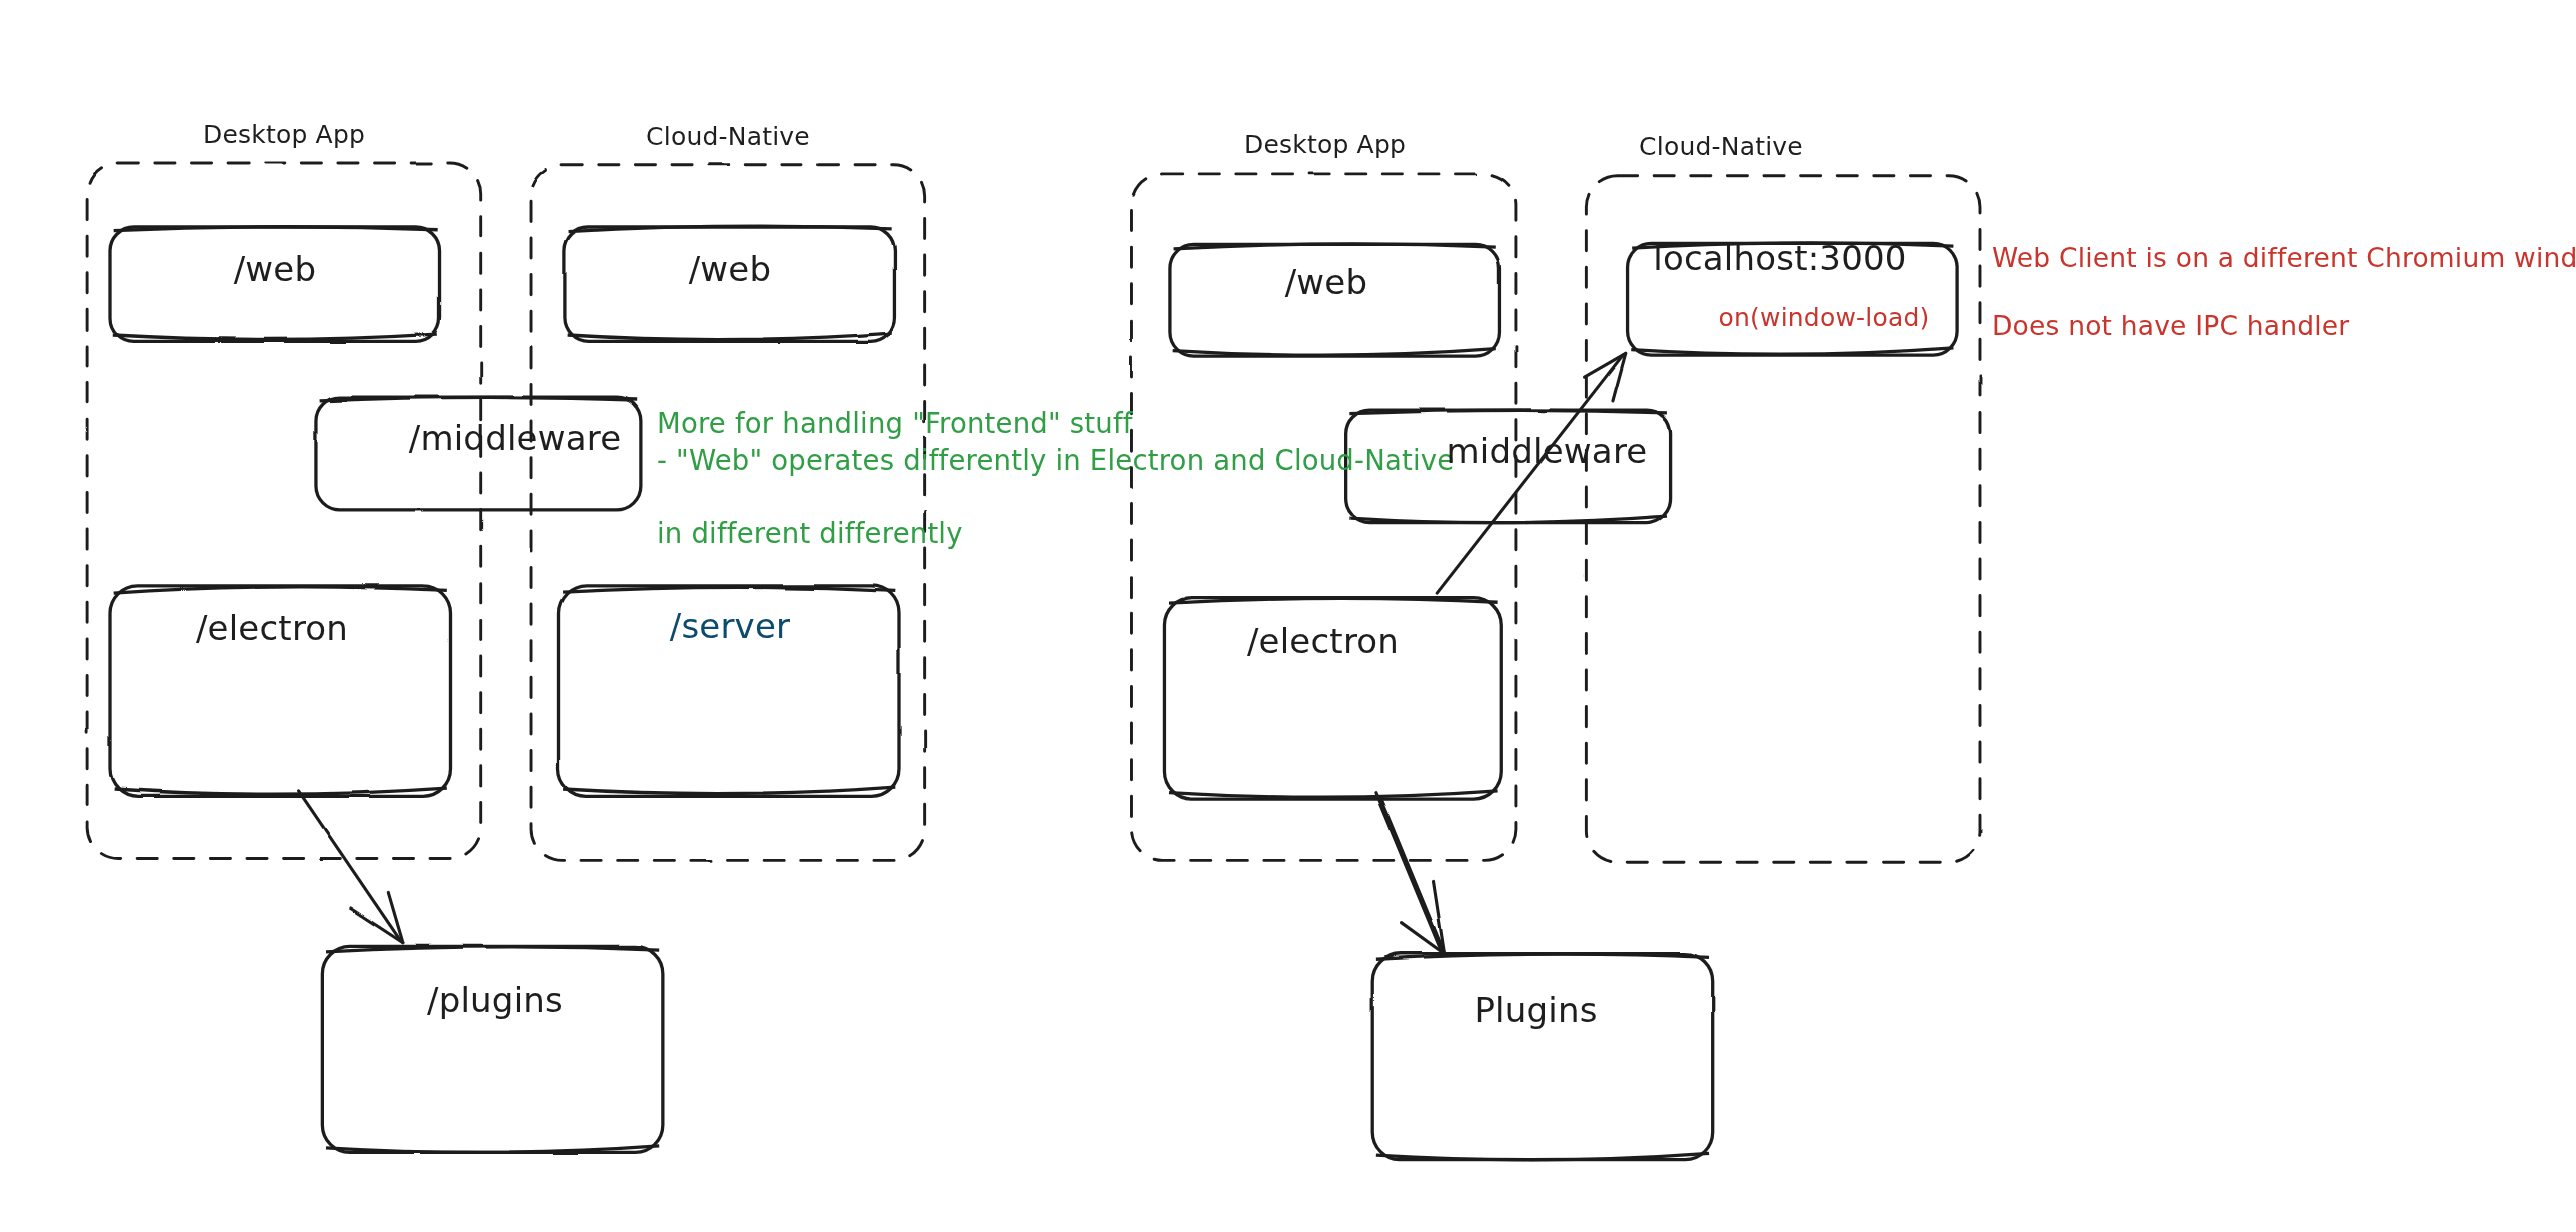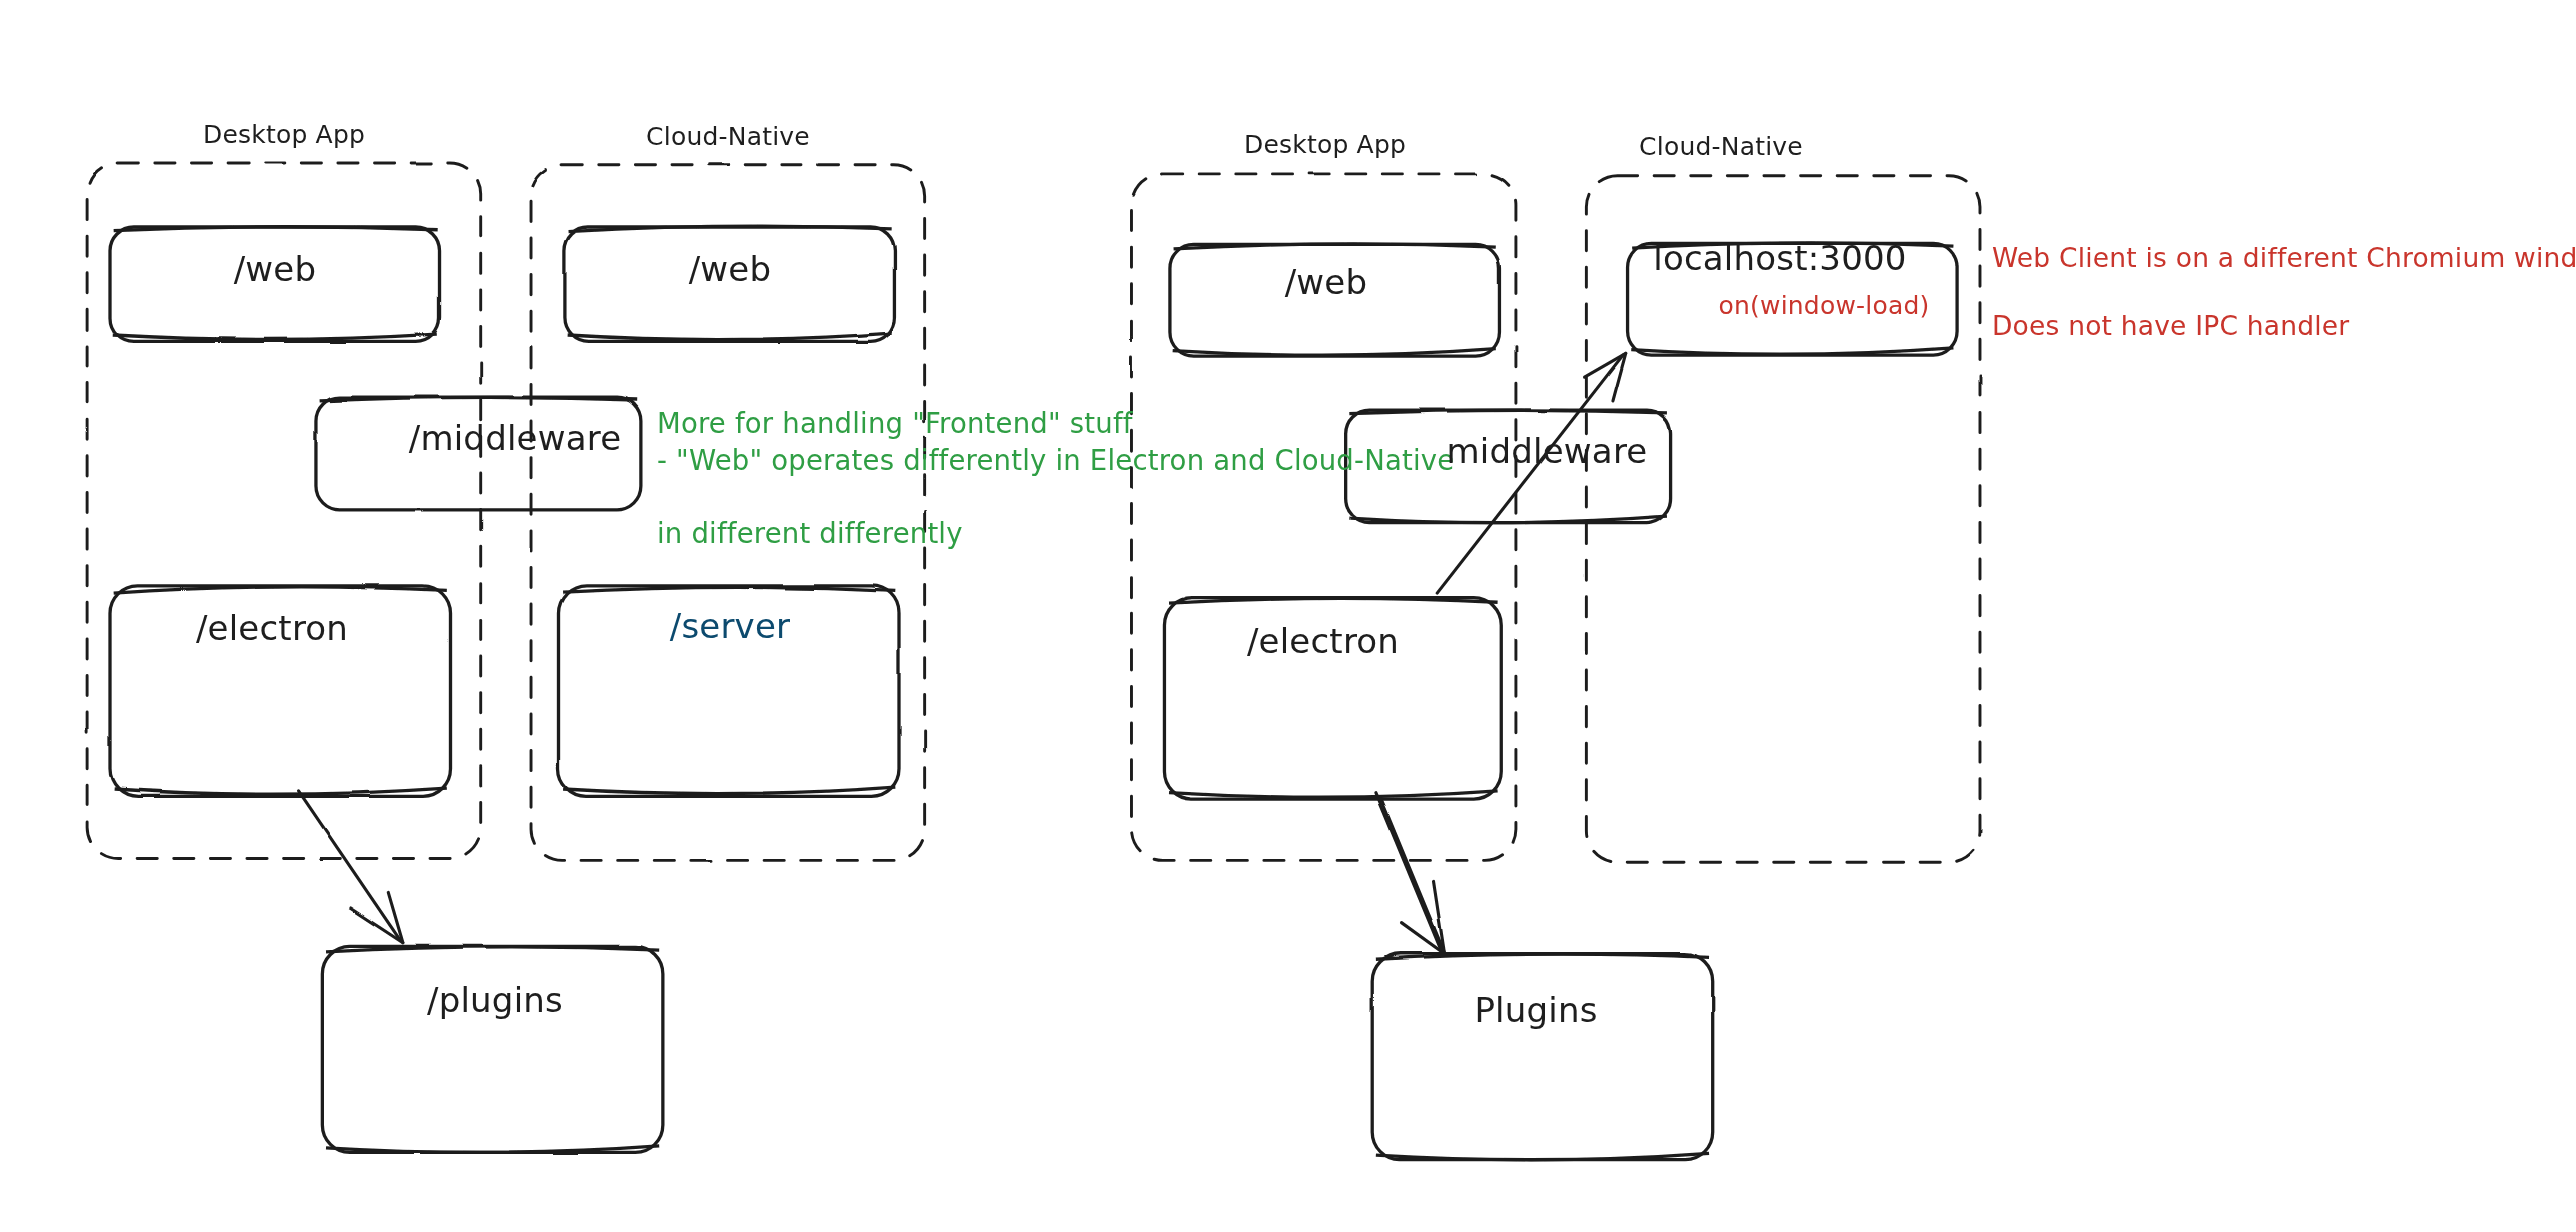--- a/index.html
+++ b/index.html
@@ -201,21 +201,21 @@
 
   <div class="lbl note-green" style="left:657px; top:406px;">More for handling "Frontend" stuff</div>
   <div class="lbl note-green" style="left:657px; top:443px;">- "Web" operates differently in Electron and Cloud-Native</div>
   <div class="lbl note-green" style="left:657px; top:516px;">in different differently</div>
 
   <div class="lbl grp-title" style="left:1325px; top:129px;">Desktop App</div>
   <div class="lbl grp-title" style="left:1721px; top:131px;">Cloud-Native</div>
 
   <div class="lbl box-title" style="left:1326px; top:261px;">/web</div>
   <div class="lbl box-title" style="left:1780px; top:237px;">localhost:3000</div>
-  <div class="lbl inbox-red" style="left:1824px; top:290px;">on(window-load)</div>
+  <div class="lbl inbox-red" style="left:1824px; top:302px;">on(window-load)</div>
   <div class="lbl box-title" style="left:1515px; top:430px;margin-left:32px;">middleware</div>
   <div class="lbl box-title" style="left:1323px; top:620px;">/electron</div>
   <div class="lbl box-title" style="left:1536px; top:989px;">Plugins</div>
 
   <div class="lbl note-red" style="left:1992px; top:240px;">Web Client is on a different Chromium window</div>
   <div class="lbl note-red" style="left:1992px; top:308px;">Does not have IPC handler</div>
 
   <div class="hit" style="left:110px; top:227px; width:330px; height:114px;"></div>
   <div class="hit" style="left:565px; top:227px; width:330px; height:114px;"></div>
   <div class="hit" style="left:316px; top:397px; width:325px; height:113px;"></div>

